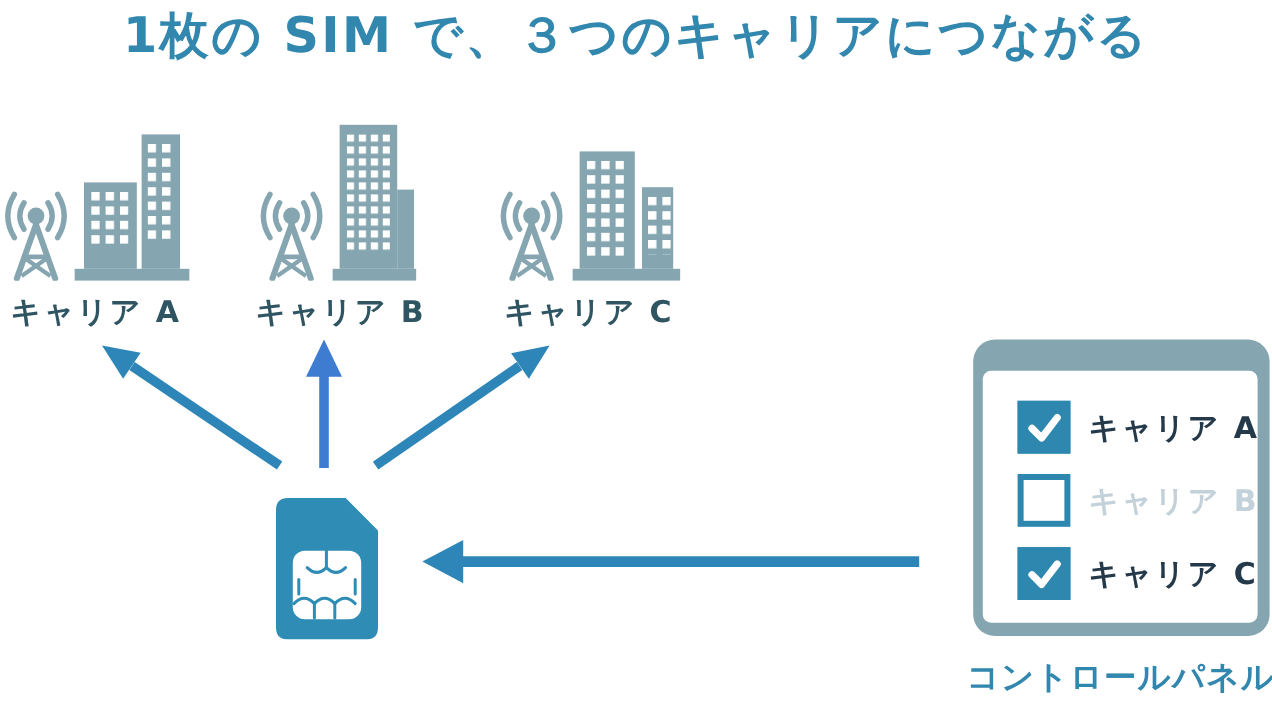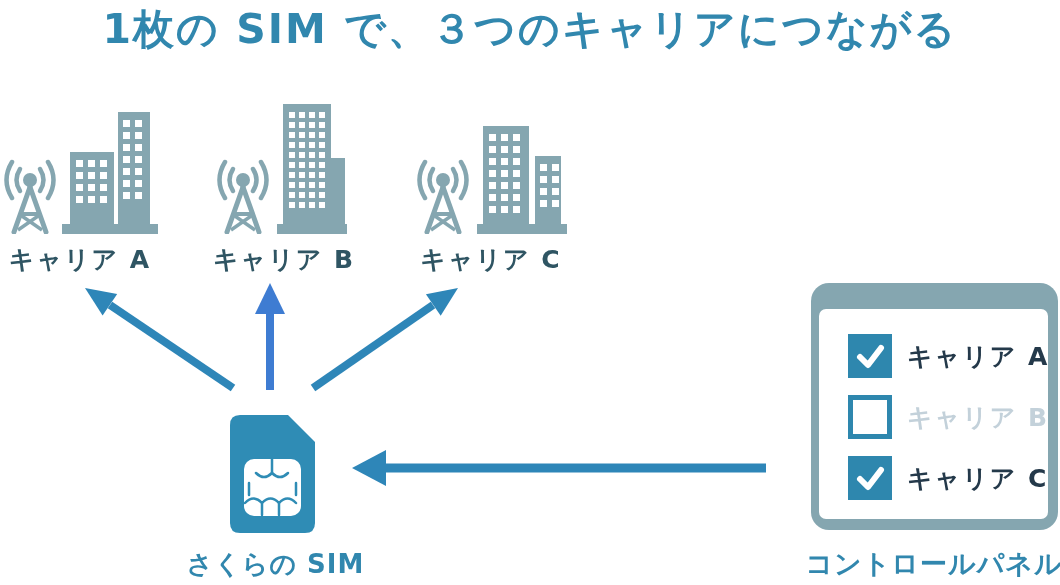--- a/index.html
+++ b/index.html
@@ -198,21 +198,20 @@
     <g stroke="#2F8CB5" stroke-width="2.5" fill="none" stroke-linecap="round">
       <path d="M42,44 V58"></path>
       <path d="M26,58 Q34,66 42,58 Q50,66 58,58"></path>
       <path d="M19,68 V80"></path>
       <path d="M66,68 V80"></path>
       <path d="M15,88 Q23.5,79 32,88 Q40.5,79 49,88 Q57.5,79 66,88"></path>
       <path d="M32,88 V100"></path>
       <path d="M49,88 V100"></path>
     </g>
   </svg>
-  <div class="sim-label">さくらの SIM</div>
 
   <div class="panel">
     <div class="panel-inner"></div>
     <div class="panel-rows">
       <div class="panel-row checked">
         <span class="checkbox">
           <svg width="34" height="34" viewBox="0 0 34 34">
             <path d="M7,18 L15,26 L28,9" stroke="#ffffff" stroke-width="6" fill="none" stroke-linecap="round" stroke-linejoin="round"></path>
           </svg>
         </span>

